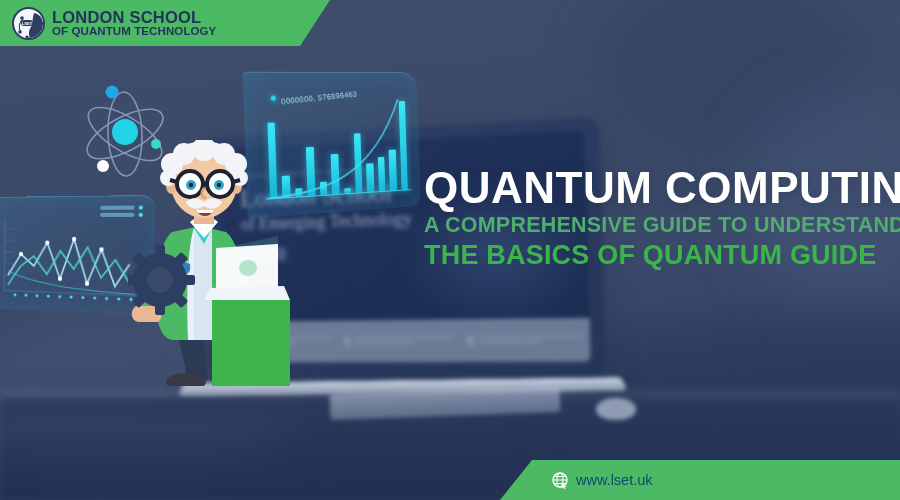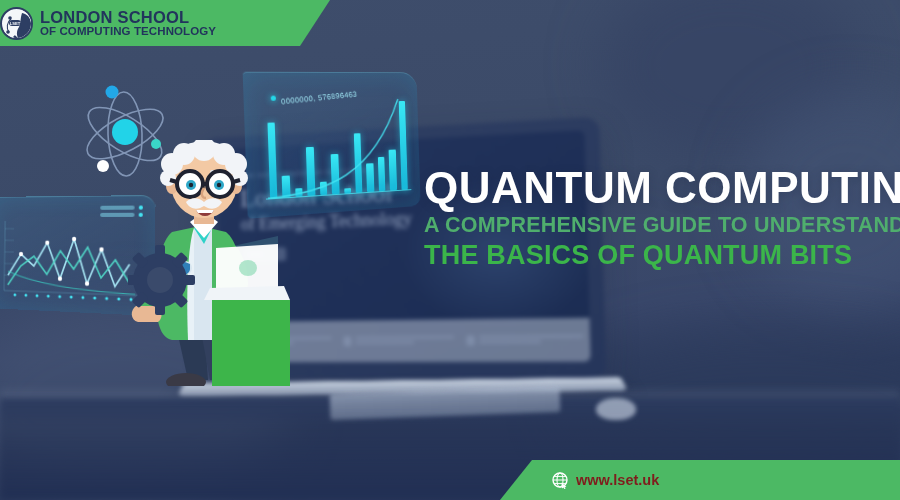--- a/index.html
+++ b/index.html
@@ -163,39 +163,39 @@
   .h-sub2 {
     margin-top:4px; font-size:27px; font-weight:700; color:#3bb54a;
     letter-spacing:.2px; line-height:1.05; white-space:nowrap;
   }
 
   
   .topbar {
     position:absolute; left:0; top:0; width:330px; height:46px;
     background:#4cb964;
     clip-path:polygon(0 0, 330px 0, 300px 46px, 0 46px);
-    display:flex; align-items:center; gap:7px; 
+    display:flex; align-items:center; gap:7px; padding-left:12px;
   }
   .logo-mark {
     width:33px; height:33px; border-radius:50%; flex:0 0 auto;
     background:radial-gradient(circle at 34% 32%, #ffffff 0%, #eef3f6 48%, #d6dee5 100%);
     border:2px solid #2d3e63; position:relative; overflow:hidden;
   }
   .logo-title { line-height:1.0; }
   .logo-l1 { font-size:16.5px; font-weight:700; color:#22345c; letter-spacing:.2px; }
   .logo-l2 { font-size:11.5px; font-weight:700; color:#22345c; letter-spacing:.1px; margin-top:1px; }
 
   
   .botbar {
     position:absolute; right:0; bottom:0; width:400px; height:40px;
     background:#4cb964;
     clip-path:polygon(32px 0, 400px 0, 400px 40px, 0 40px);
     display:flex; align-items:center; gap:26px; padding-left:52px;
   }
-  .contact { display:flex; align-items:center; gap:7px; color:#7f1d1d; font-size:14.5px; font-weight:700; }
+  .contact { display:flex; align-items:center; gap:7px; color:#0c4a6e; font-size:14.5px; font-weight:400; }
   .contact svg { flex:0 0 auto; }
 </style>
 </head>
 <body>
 
 <div class="banner">
 
   <div class="bg-photo">
     <div class="bg-base"></div>
     <div class="bg-blob b1"></div>
@@ -426,21 +426,21 @@
     <g>
       <path d="M88,108 L150,104 L150,152 L88,148 Z" fill="#ffffff" opacity="0.96"></path>
       <ellipse cx="120" cy="128" rx="9" ry="8" fill="#9fe0c0" opacity="0.8"></ellipse>
       <path d="M82,148 L156,146 L162,160 L76,160 Z" fill="#f0f4f8"></path>
     </g>
   </svg>
 
   <div class="headline">
     <div class="h-main">QUANTUM COMPUTING</div>
     <div class="h-sub">A COMPREHENSIVE GUIDE TO UNDERSTANDING</div>
-    <div class="h-sub2">THE BASICS OF QUANTUM BITS</div>
+    <div class="h-sub2">THE BASICS OF QUANTUM GUIDE</div>
   </div>
 
   <div class="topbar">
     <div class="logo-mark">
       <svg viewBox="0 0 33 33" width="33" height="33">
         <circle cx="16.5" cy="16.5" r="15.5" fill="#f4f7f9"></circle>
         <path d="M20,4 C27,5 30,12 29,19 C28,26 22,30 16,29 C14,25 15,21 17,18
                  C19,15 18,10 20,4 Z" fill="#2d3e63"></path>
         <g stroke="#2d3e63" stroke-width="1.1" fill="none">
           <path d="M9,10 C5,13 4,19 7,23"></path>
@@ -451,21 +451,21 @@
             <circle cx="6" cy="23" r="1.8"></circle>
           <circle cx="13" cy="28" r="1.6"></circle>
             <circle cx="26" cy="29" r="1.6"></circle>
         </g>
         <rect x="7" y="11" width="12" height="6" rx="3" fill="#2d3e63"></rect>
         <text x="13" y="15.6" font-family="Liberation Sans, sans-serif" font-size="4.2" font-weight="bold" fill="#f4f7f9" text-anchor="middle">LSET</text>
       </svg>
     </div>
     <div class="logo-title">
       <div class="logo-l1">LONDON SCHOOL</div>
-      <div class="logo-l2">OF COMPUTING TECHNOLOGY</div>
+      <div class="logo-l2">OF QUANTUM TECHNOLOGY</div>
     </div>
   </div>
 
   <div class="botbar">
     <div class="contact">
       <svg width="17" height="17" viewBox="0 0 17 17">
         <circle cx="8" cy="8" r="7" fill="none" stroke="#ffffff" stroke-width="1.4"></circle>
         <ellipse cx="8" cy="8" rx="3" ry="7" fill="none" stroke="#ffffff" stroke-width="1.1"></ellipse>
         <line x1="1" y1="8" x2="15" y2="8" stroke="#ffffff" stroke-width="1.1"></line>
         <line x1="2.2" y1="4.4" x2="13.8" y2="4.4" stroke="#ffffff" stroke-width="1"></line>

